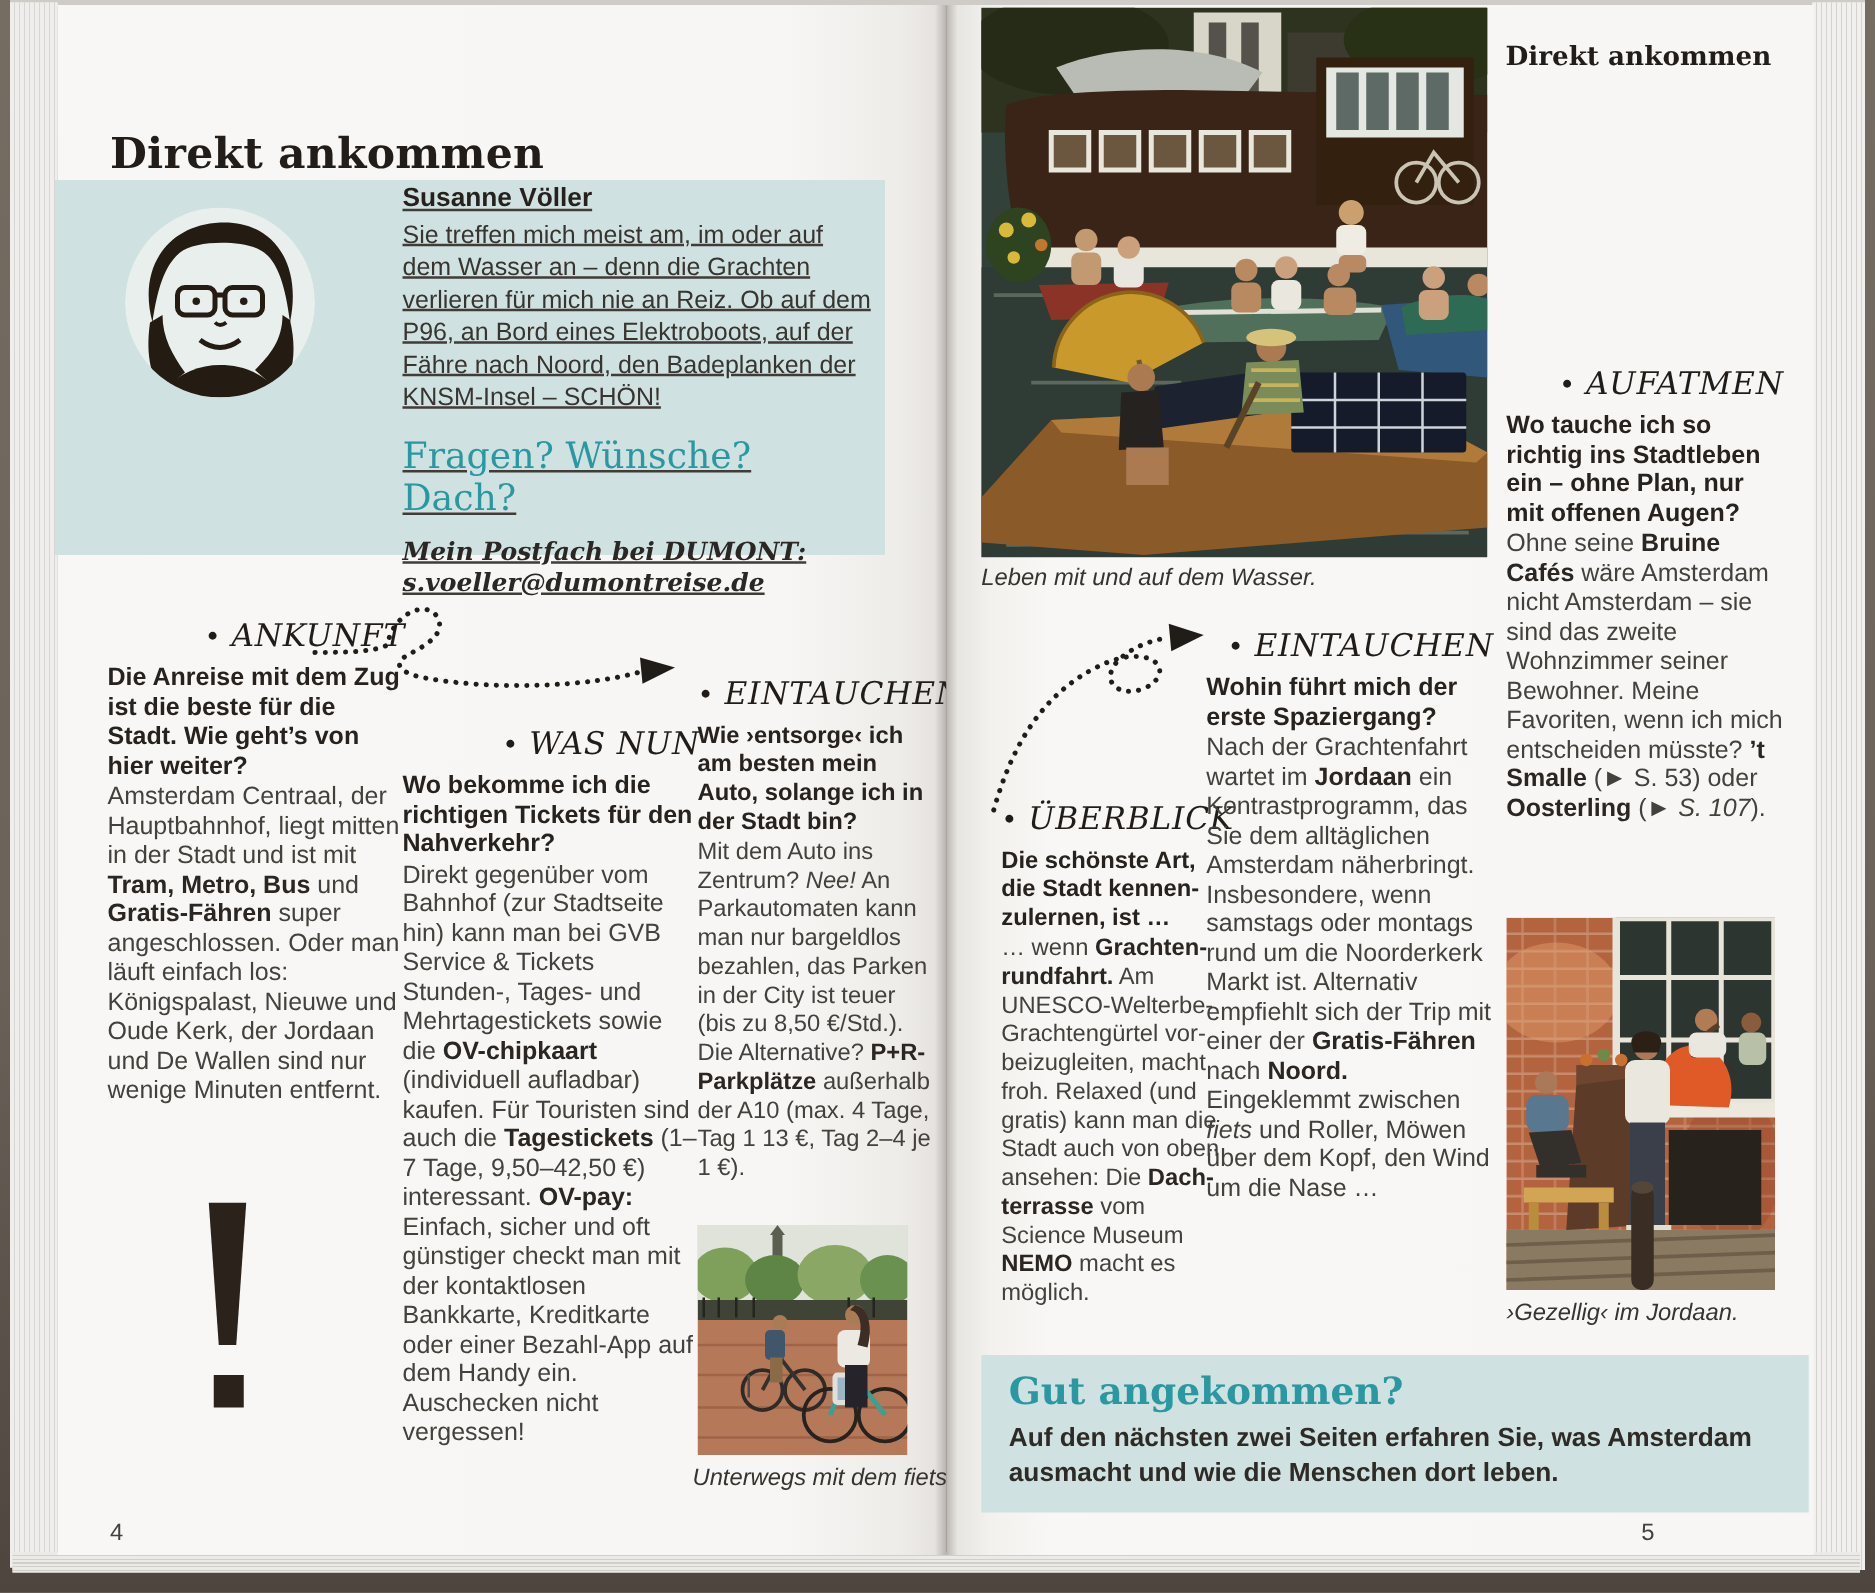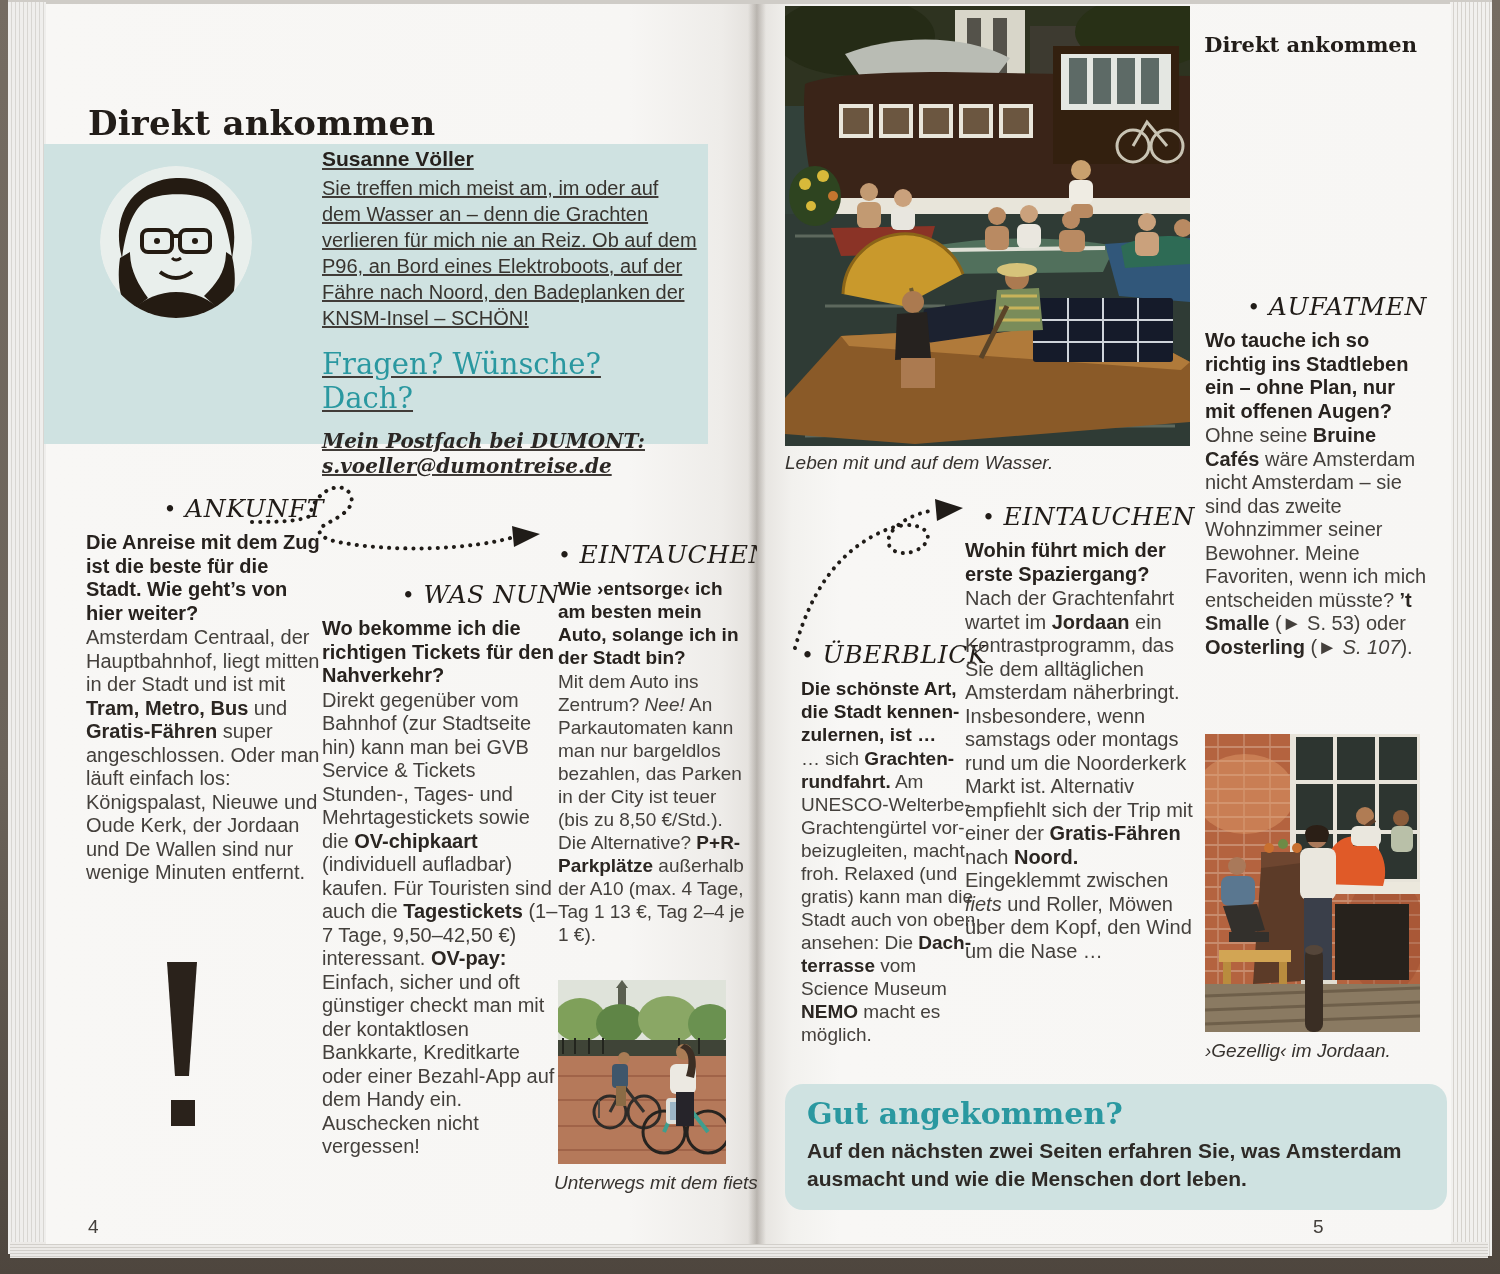--- a/index.html
+++ b/index.html
@@ -45,21 +45,21 @@
   .narrow .q,.narrow .body{font-size:19px;line-height:23px;}
   .seg-b{font-weight:700;color:#2b2622;}
   .seg-i{font-style:italic;}
 
   .caption{position:absolute;font-style:italic;font-size:19px;color:#37332f;}
   .pagenum{position:absolute;font-size:19px;color:#44403c;}
 
   .photo{position:absolute;overflow:hidden;}
   .photo svg{display:block;}
 
-  .infobox{position:absolute;background:#cfe2e1;padding:12px 22px;border-radius:18px;}
+  .infobox{position:absolute;background:#cfe2e1;padding:12px 22px;}
   .infobox-title{font-family:"DejaVu Serif",serif;font-size:30px;color:#2a98a0;margin:0 0 6px 0;}
   .infobox-text{font-weight:700;font-size:21px;line-height:28px;color:#2e2a26;margin:0;}
 
   .arrow{position:absolute;}
 </style>
 </head>
 <body>
 
 <div class="stage">
   <div class="stack-top"></div>
@@ -281,21 +281,21 @@
     <div class="caption" style="left:28px;top:448px;width:360px;">Leben mit und auf dem Wasser.</div>
 
     <svg class="arrow" style="left:26px;top:490px;" width="200" height="158" viewBox="0 0 200 158">
       <path d="M12,154 C26,104 50,62 94,40 C136,18 160,42 134,56 C112,66 94,50 114,32 C126,22 140,18 152,16" fill="none" stroke="#201c18" stroke-width="4" stroke-linecap="round" stroke-dasharray="0.1 8"></path>
       <polygon points="152,5 180,14 154,27" fill="#201c18"></polygon>
     </svg>
 
     <section class="col narrow" style="left:44px;top:636px;width:184px;">
       <h3 class="sec-head"><span class="bullet">•</span><span>ÜBERBLICK</span></h3>
       <p class="q">Die schönste Art, die Stadt kennen­zulernen, ist …</p>
-      <p class="body"><span>… sich </span><span class="seg-b">Grachten­rundfahrt.</span><span> Am UNESCO-Welterbe-Grachtengürtel vor­beizugleiten, macht froh. Relaxed (und gratis) kann man die Stadt auch von oben ansehen: Die </span><span class="seg-b">Dach­terrasse</span><span> vom Science Museum </span><span class="seg-b">NEMO</span><span> macht es möglich.</span></p>
+      <p class="body"><span>… wenn </span><span class="seg-b">Grachten­rundfahrt.</span><span> Am UNESCO-Welterbe-Grachtengürtel vor­beizugleiten, macht froh. Relaxed (und gratis) kann man die Stadt auch von oben ansehen: Die </span><span class="seg-b">Dach­terrasse</span><span> vom Science Museum </span><span class="seg-b">NEMO</span><span> macht es möglich.</span></p>
     </section>
 
     <section class="col" style="left:208px;top:498px;width:230px;">
       <h3 class="sec-head"><span class="bullet">•</span><span>EINTAUCHEN</span></h3>
       <p class="q">Wohin führt mich der erste Spaziergang?</p>
       <p class="body"><span>Nach der Grachten­fahrt wartet im </span><span class="seg-b">Jordaan</span><span> ein Kontrast­programm, das Sie dem alltäglichen Amsterdam näher­bringt. Insbesondere, wenn samstags oder montags rund um die Noorderkerk Markt ist. Alternativ empfiehlt sich der Trip mit einer der </span><span class="seg-b">Gratis-Fähren</span><span> nach </span><span class="seg-b">Noord.</span><span> Eingeklemmt zwischen </span><span class="seg-i">fiets</span><span> und Roller, Möwen über dem Kopf, den Wind um die Nase …</span></p>
     </section>
 
     <section class="col" style="left:448px;top:288px;width:222px;">
       <h3 class="sec-head"><span class="bullet">•</span><span>AUFATMEN</span></h3>

